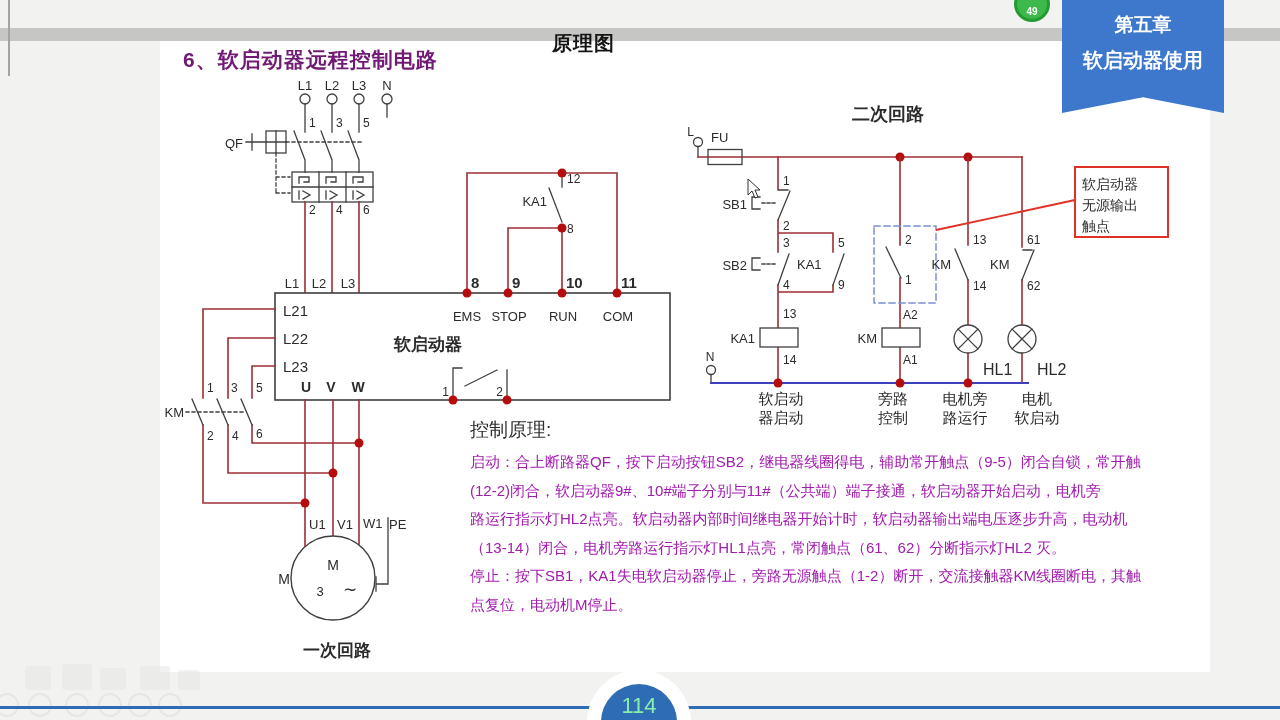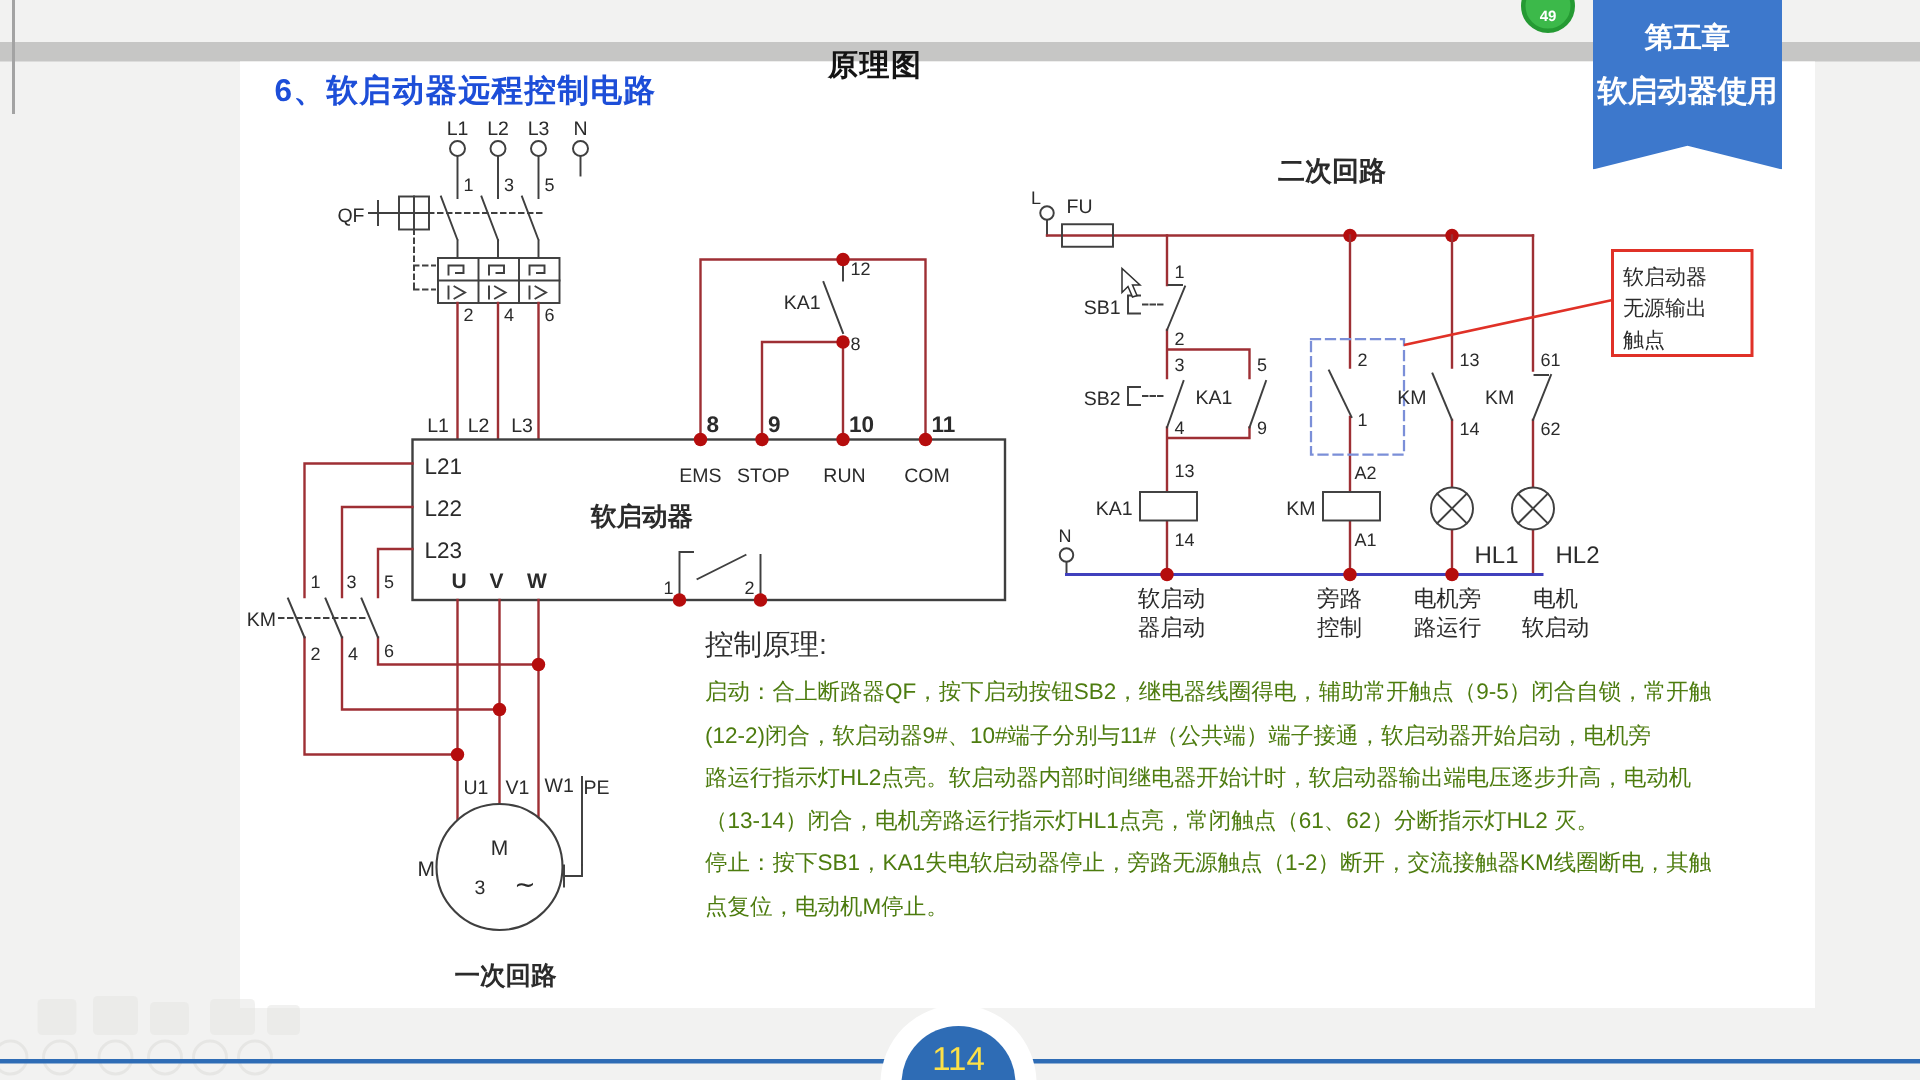--- a/index.html
+++ b/index.html
@@ -5,40 +5,40 @@
   html,body{margin:0;padding:0;}
   body{
     width:1280px;height:720px;position:relative;overflow:hidden;
     background:#f2f2f1;
     font-family:"Liberation Sans","DejaVu Sans",sans-serif;
   }
   .abs{position:absolute;}
   #gray-band{left:0;top:28px;width:1280px;height:13px;background:#c6c6c5;}
   #left-tick{left:8px;top:0;width:2px;height:76px;background:#a3a3a3;}
   #white-panel{left:160px;top:41px;width:1050px;height:631px;background:#ffffff;}
-  #slide-title{left:183px;top:46px;font-size:21px;font-weight:bold;color:#1d4ed8;letter-spacing:1px;}
+  #slide-title{left:183px;top:46px;font-size:21px;font-weight:bold;color:#701a75;letter-spacing:1px;}
   #slide-subtitle{left:552px;top:30px;font-size:20px;font-weight:bold;color:#141414;letter-spacing:1px;}
   #ribbon{
-    left:1062px;top:0;width:126px;height:113px;background:#3d78cc;
+    left:1062px;top:0;width:162px;height:113px;background:#3d78cc;
     clip-path:polygon(0 0,100% 0,100% 100%,50% 86%,0 100%);
     color:#fff;text-align:center;
   }
   #ribbon .r1{position:absolute;left:0;right:0;top:12px;font-size:19px;font-weight:bold;}
   #ribbon .r2{position:absolute;left:0;right:0;top:47px;font-size:20px;font-weight:bold;}
   #green-badge{
     left:1014px;top:-14px;width:30px;height:30px;border-radius:50%;
     background:#3cb94a;border:3px solid #259a33;color:#fff;
     font-size:10px;font-weight:bold;text-align:center;line-height:46px;
   }
   #principle-heading{left:470px;top:417px;font-size:19px;color:#2e2e2e;text-align:center;}
-  #principle-text{left:470px;top:448px;width:716px;font-size:15px;color:#4d7c0f;line-height:28.6px;white-space:nowrap;}
+  #principle-text{left:470px;top:448px;width:716px;font-size:15px;color:#a21caf;line-height:28.6px;white-space:nowrap;}
   #bottom-line{left:0;top:706px;width:1280px;height:3px;background:#2e6cb5;}
   #page-arc{left:587px;top:670px;width:104px;height:104px;border-radius:50%;background:#ffffff;}
   #page-badge{left:601px;top:684px;width:76px;height:76px;border-radius:50%;background:#2e6cb5;}
-  #page-badge .num{position:absolute;left:0;right:0;top:9px;text-align:center;color:#fde047;font-size:22px;}
+  #page-badge .num{position:absolute;left:0;right:0;top:9px;text-align:center;color:#86efac;font-size:22px;}
   #watermark{left:0;top:660px;width:220px;height:60px;opacity:.55;}
   .wm-glyph{position:absolute;background:#e7e7e4;border-radius:3px;}
   .wm-circle{position:absolute;width:20px;height:20px;border:2px solid #deddda;border-radius:50%;background:transparent;}
   svg text{font-family:"Liberation Sans","DejaVu Sans",sans-serif;fill:#2b2b2b;}
 </style>
 </head>
 <body>
 
 <div class="abs" id="gray-band"></div>
 <div class="abs" id="left-tick"></div>

